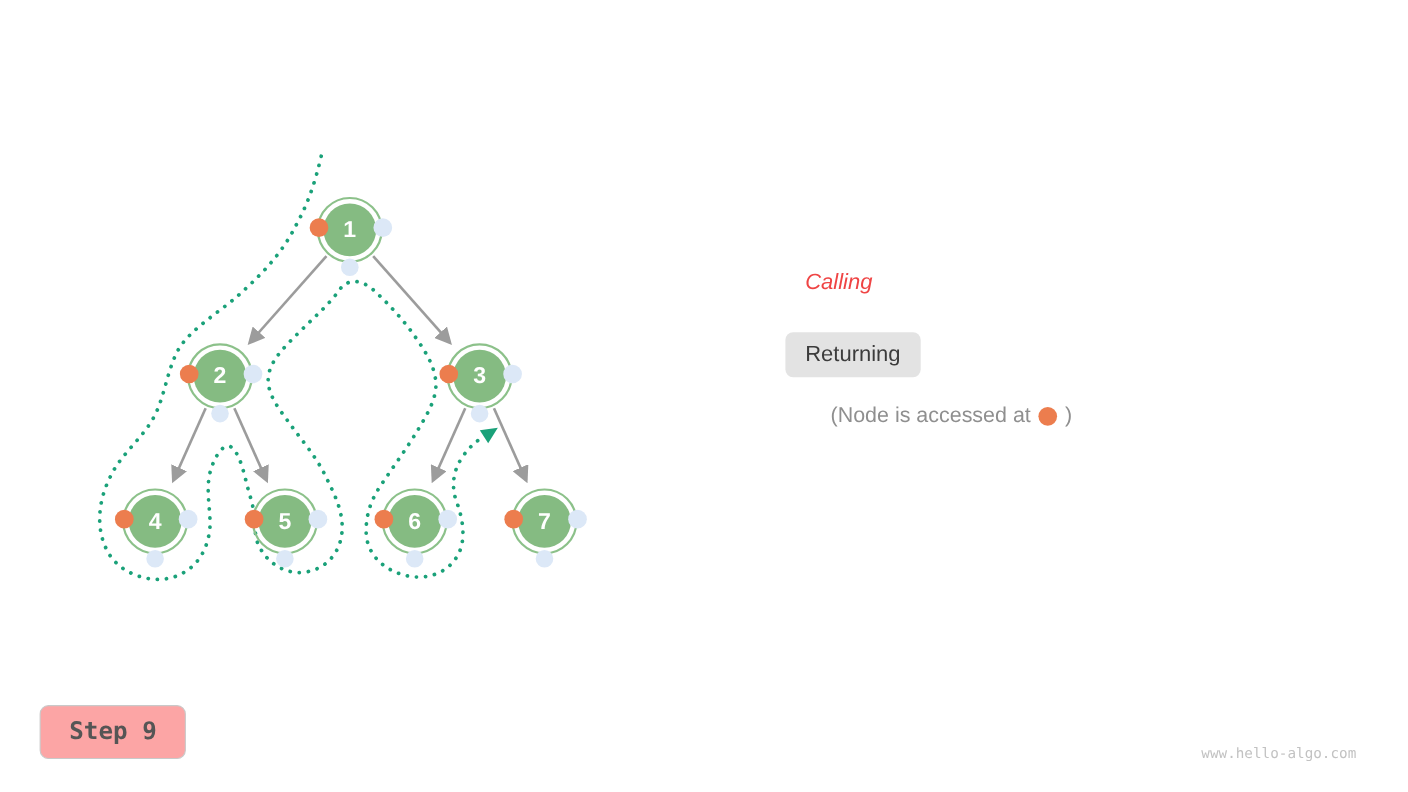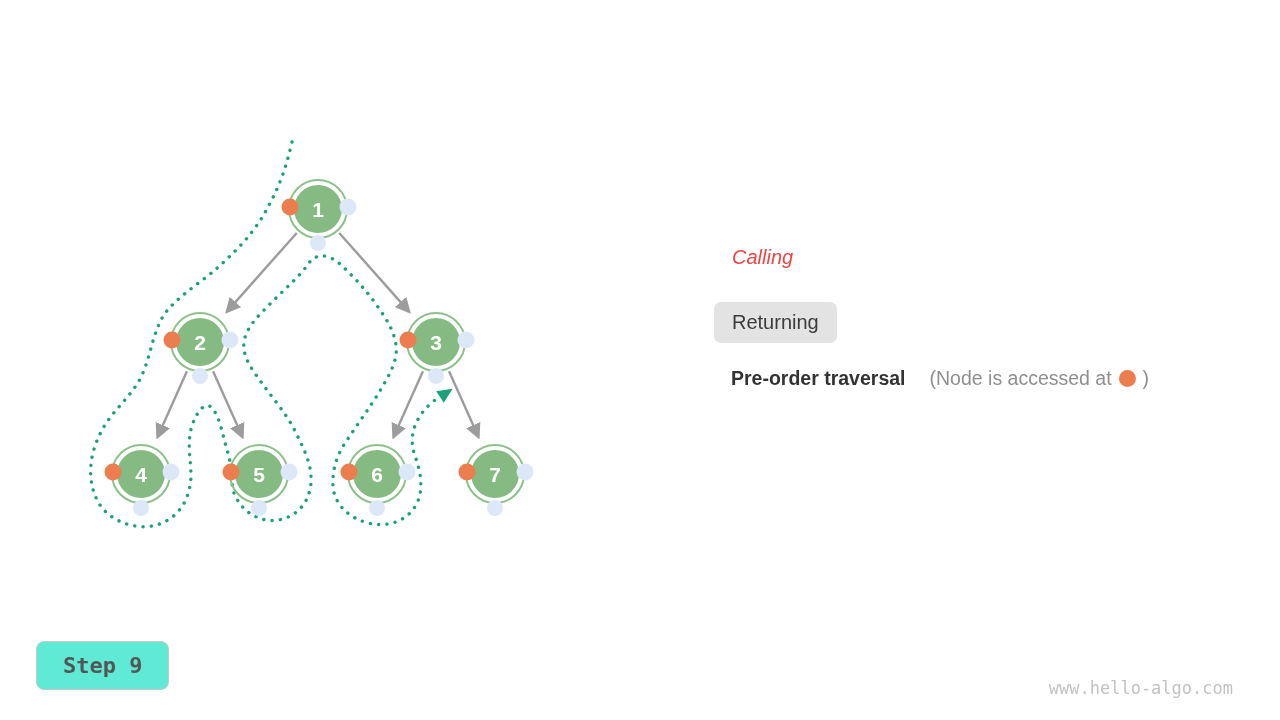--- a/index.html
+++ b/index.html
@@ -10,24 +10,24 @@
   .legend-returning{position:absolute;left:714px;top:286px;border-radius:7px;
          padding:9px 18px;font-size:20px;color:#3c3c3c;margin-top:16px;}
   .trav-row{position:absolute;left:731px;top:367px;display:flex;align-items:center;font-size:19.5px;}
   .trav-title{font-weight:bold;color:#333333;}
   .trav-note-prefix{color:#8f8f8f;margin-left:24px;}
   .note-dot{display:inline-block;width:17px;height:17px;border-radius:50%;margin:0 7px;}
   .trav-note-suffix{color:#8f8f8f;}
   .trav-seq{position:absolute;left:741px;top:413px;font-family:"DejaVu Sans Mono",monospace;
          font-size:20px;color:#3a3a3a;white-space:pre;}
   .step-box{position:absolute;left:36px;top:641px;border:1px solid #c9c9c9;border-radius:8px;
-         background:#5eead4;padding:11px 26px;font-family:"DejaVu Sans Mono",monospace;
+         background:#fca5a5;padding:11px 26px;font-family:"DejaVu Sans Mono",monospace;
          font-weight:bold;font-size:22px;color:#555555;}
   .watermark{position:absolute;right:47px;top:678px;font-family:"DejaVu Sans Mono",monospace;
-         font-size:17px;color:#c2c2c2;text-align:center;}
+         font-size:13px;color:#c2c2c2;text-align:center;}
 </style>
 </head>
 <body>
 
 <div class="stage">
 
   <svg id="tree-svg" width="640" height="720" viewBox="0 0 640 720">
       <defs>
         <marker id="arrowhead" viewBox="0 0 10 10" refX="8" refY="5" markerWidth="6.5" markerHeight="6.5" orient="auto-start-reverse">
           <path d="M0,0 L10,5 L0,10 z" fill="#9c9c9c"></path>
@@ -97,21 +97,20 @@
         <circle cx="525" cy="472" r="8.5" fill="#dce8f7"></circle>
         <circle cx="495" cy="508" r="8" fill="#dce8f7"></circle>
       </g>
     </svg>
 
   <div class="legend-calling">Calling</div>
 
   <div class="legend-returning" style="background: rgb(227, 227, 227);">Returning</div>
 
   <div class="trav-row">
-    <span class="trav-title">Pre-order traversal</span>
     <span class="trav-note-prefix">(Node is accessed at</span>
     <span class="note-dot" style="background: rgb(236, 125, 78);"></span>
     <span class="trav-note-suffix">)</span>
   </div>
 
 
   <div class="step-box">Step 9</div>
 
   <div class="watermark">www.hello-algo.com</div>
 

